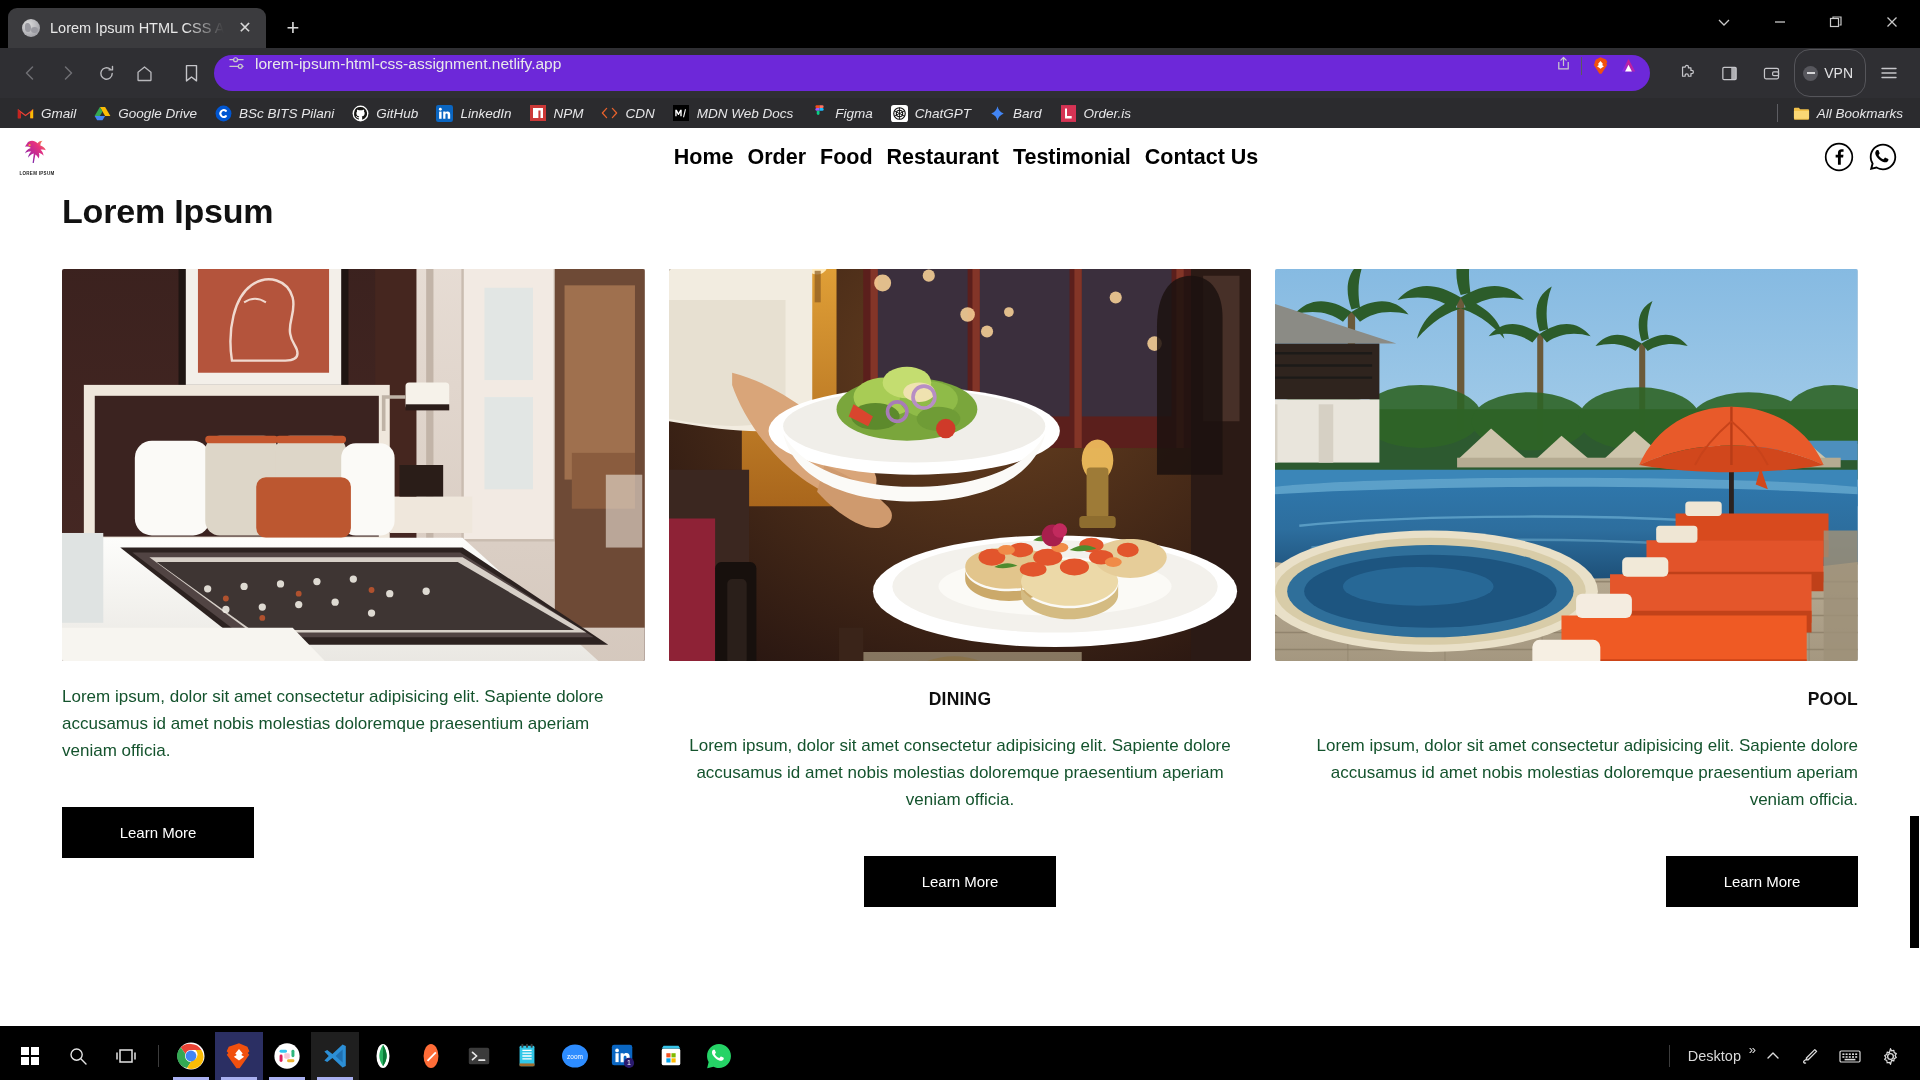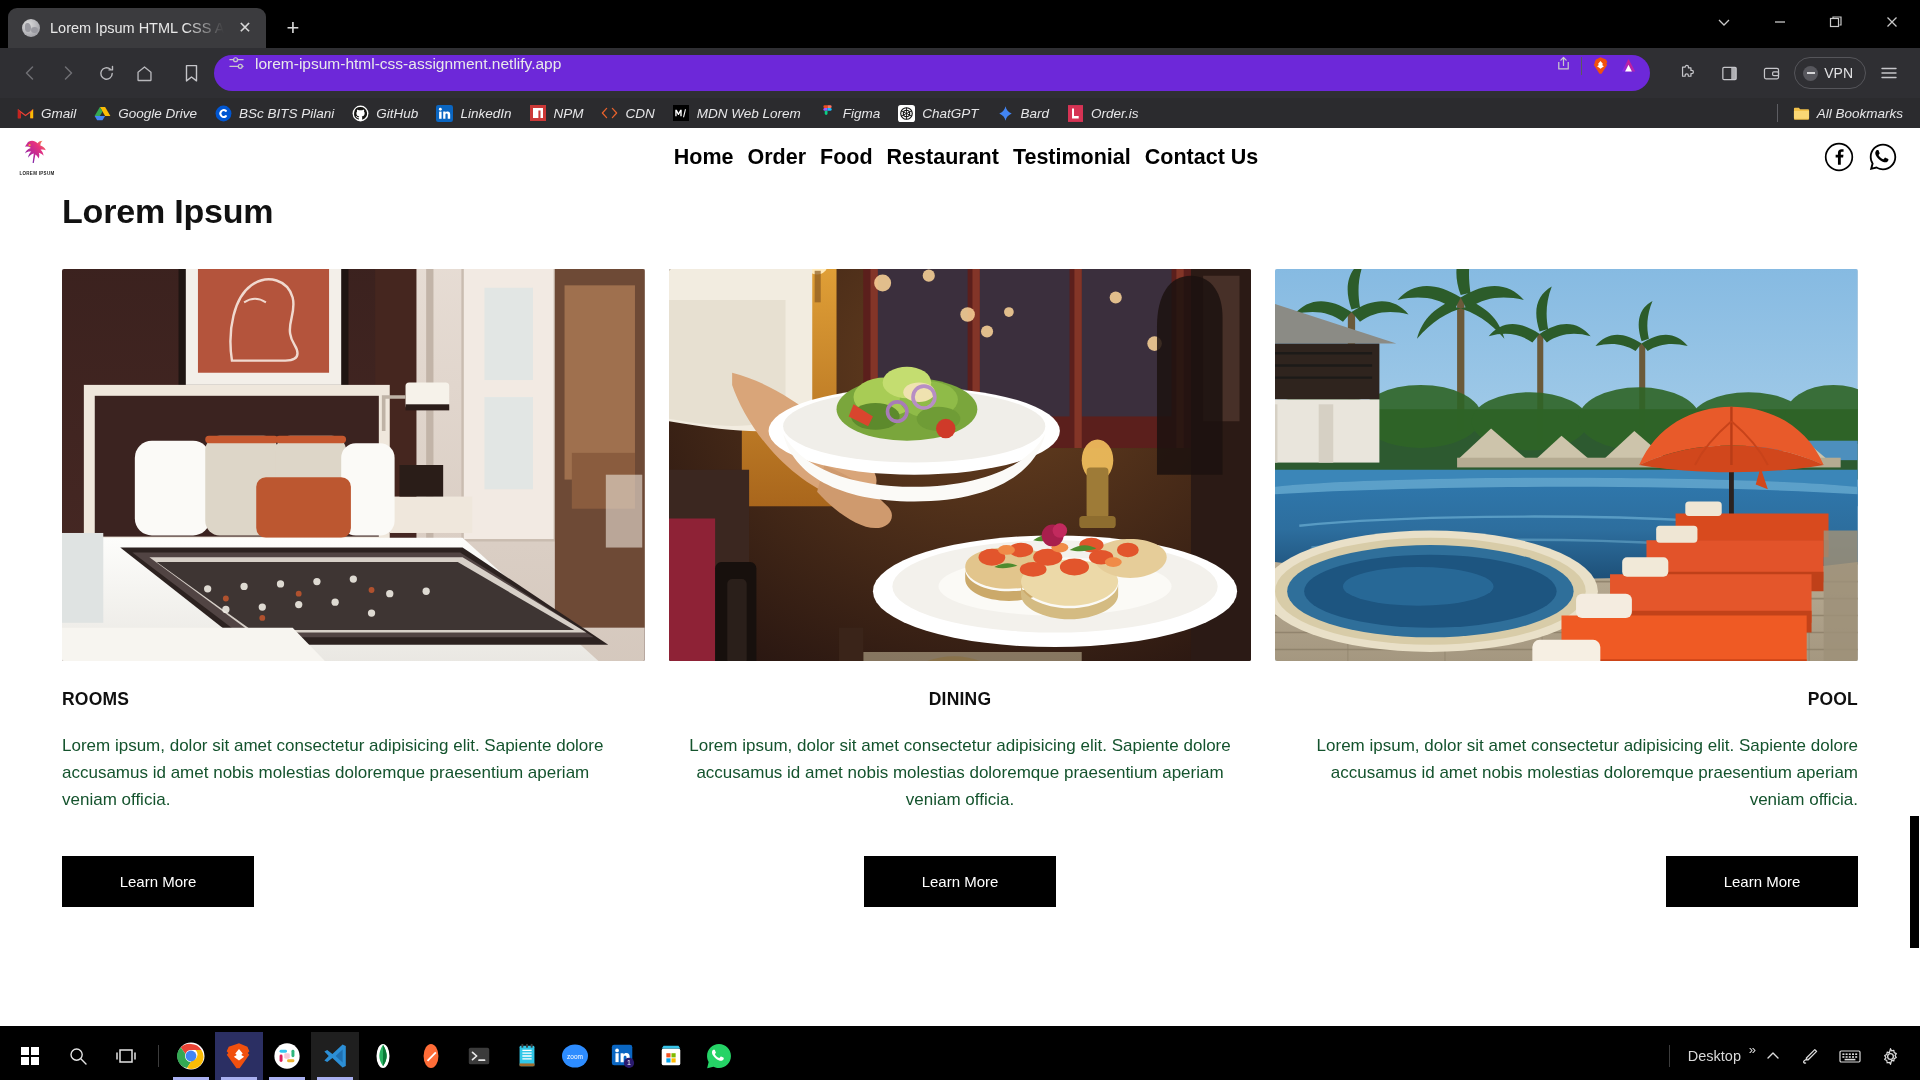--- a/index.html
+++ b/index.html
@@ -46,21 +46,21 @@
   .bookmark-outer { width: 34px; height: 34px; display:flex; align-items:center; justify-content:center; color:#c5c5c9; }
   .urlbar { flex:1; height: 36px; background: #6d28d9; border-radius: 18px; display:flex; align-items:flex-start;
     padding: 0 12px 0 14px; gap: 10px; }
   .url-text { flex:1; color:#e9e9ea; font-size:15.5px; white-space:nowrap; overflow:hidden; }
   .url-right { display:flex; align-items:center; gap:9px; }
   .vdiv { width:1px; height:18px; background:#5a5a5f; }
   .brave-lion { width:19px; height:19px; }
   .leo-tri { width:19px; height:19px; }
   .toolbar-right { display:flex; align-items:center; gap: 4px; padding-left: 8px; }
   .tbtn { width: 38px; height: 38px; border-radius: 8px; display:flex; align-items:center; justify-content:center; color:#c6c6ca; }
-  .vpnpill { height: 32px; border: 1px solid #55555a; border-radius: 16px; display:flex; align-items:center;
+  .vpnpill { height: 48px; border: 1px solid #55555a; border-radius: 16px; display:flex; align-items:center;
     gap:6px; padding: 0 12px 0 8px; color:#e2e2e4; font-size:14px; }
   .vpn-dot { width:15px; height:15px; border-radius:50%; background:#57575d; display:flex; align-items:center; justify-content:center; }
   .vpn-dot::after { content:""; width:8px; height:1.6px; background:#d6d6d8; }
 
   
   .bookmarks { height: 30px; background: #2b2b2e; display:flex; align-items:center; padding: 0 8px; gap: 0px; }
   .bm { display:flex; align-items:center; gap:7px; padding: 0 9px; height: 26px; border-radius: 5px; font-style: italic; }
   .bm-label { color:#e6e6e8; font-size:13.5px; white-space:nowrap; }
   .bm-ico { width:17px; height:17px; flex:0 0 17px; display:flex; align-items:center; justify-content:center;
     font-size:12px; font-weight:bold; border-radius:2px; }
@@ -320,21 +320,21 @@
     </div>
 
     <div class="bm">
       <span class="bm-ico">
         <svg width="16" height="16" viewBox="0 0 16 16">
           <rect width="16" height="16" fill="#000"></rect>
           <path d="M2.3 11.2V4.8h1.5l1.7 3.3 1.7-3.3h1.5v6.4H7.3V7.3L5.9 10h-.9L3.6 7.3v3.9z" fill="#fff"></path>
           <path d="M11.9 4.2l-1.9 8h1.1l1.9-8z" fill="#fff"></path>
         </svg>
       </span>
-      <span class="bm-label">MDN Web Lorem</span>
+      <span class="bm-label">MDN Web Docs</span>
     </div>
 
     <div class="bm">
       <span class="bm-ico">
         <svg width="11" height="17" viewBox="0 0 12 18">
           <path d="M3 0h3v3H3a1.5 1.5 0 0 1 0-3z" fill="#F24E1E"></path>
           <path d="M6 0h3a1.5 1.5 0 0 1 0 3H6z" fill="#FF7262"></path>
           <path d="M3 3h3v3H3a1.5 1.5 0 0 1 0-3z" fill="#A259FF"></path>
           <path d="M6 3h3a1.5 1.5 0 0 1 0 3H6z" fill="#1ABCFE"></path>
           <path d="M3 6h3v3a1.5 1.5 0 1 1-3 0z" fill="#0ACF83"></path>
@@ -513,21 +513,20 @@
             <g fill="#c4572e" opacity=".85">
               <circle cx="135" cy="306" r="2.4"></circle>
                 <circle cx="195" cy="302" r="2.4"></circle>
               <circle cx="255" cy="299" r="2.4"></circle>
                 <circle cx="165" cy="322" r="2.4"></circle>
             </g>
             <path d="M0 330h190l60 62H0z" fill="#f7f5f0"></path>
             <rect x="0" y="252" width="34" height="74" fill="#dfe3e2"></rect>
           </svg>
         </div>
-        <div class="card-heading a-left">ROOMS</div>
         <p class="card-body a-left">Lorem ipsum, dolor sit amet consectetur adipisicing elit. Sapiente dolore accusamus id amet nobis molestias doloremque praesentium aperiam veniam officia.</p>
         <div class="a-left">
           <button class="card-btn">Learn More</button>
         </div>
       </div>
 
       <div class="card">
         <div class="card-img">
           <svg viewBox="0 0 480 392" preserveAspectRatio="xMidYMid slice">
             <defs>

